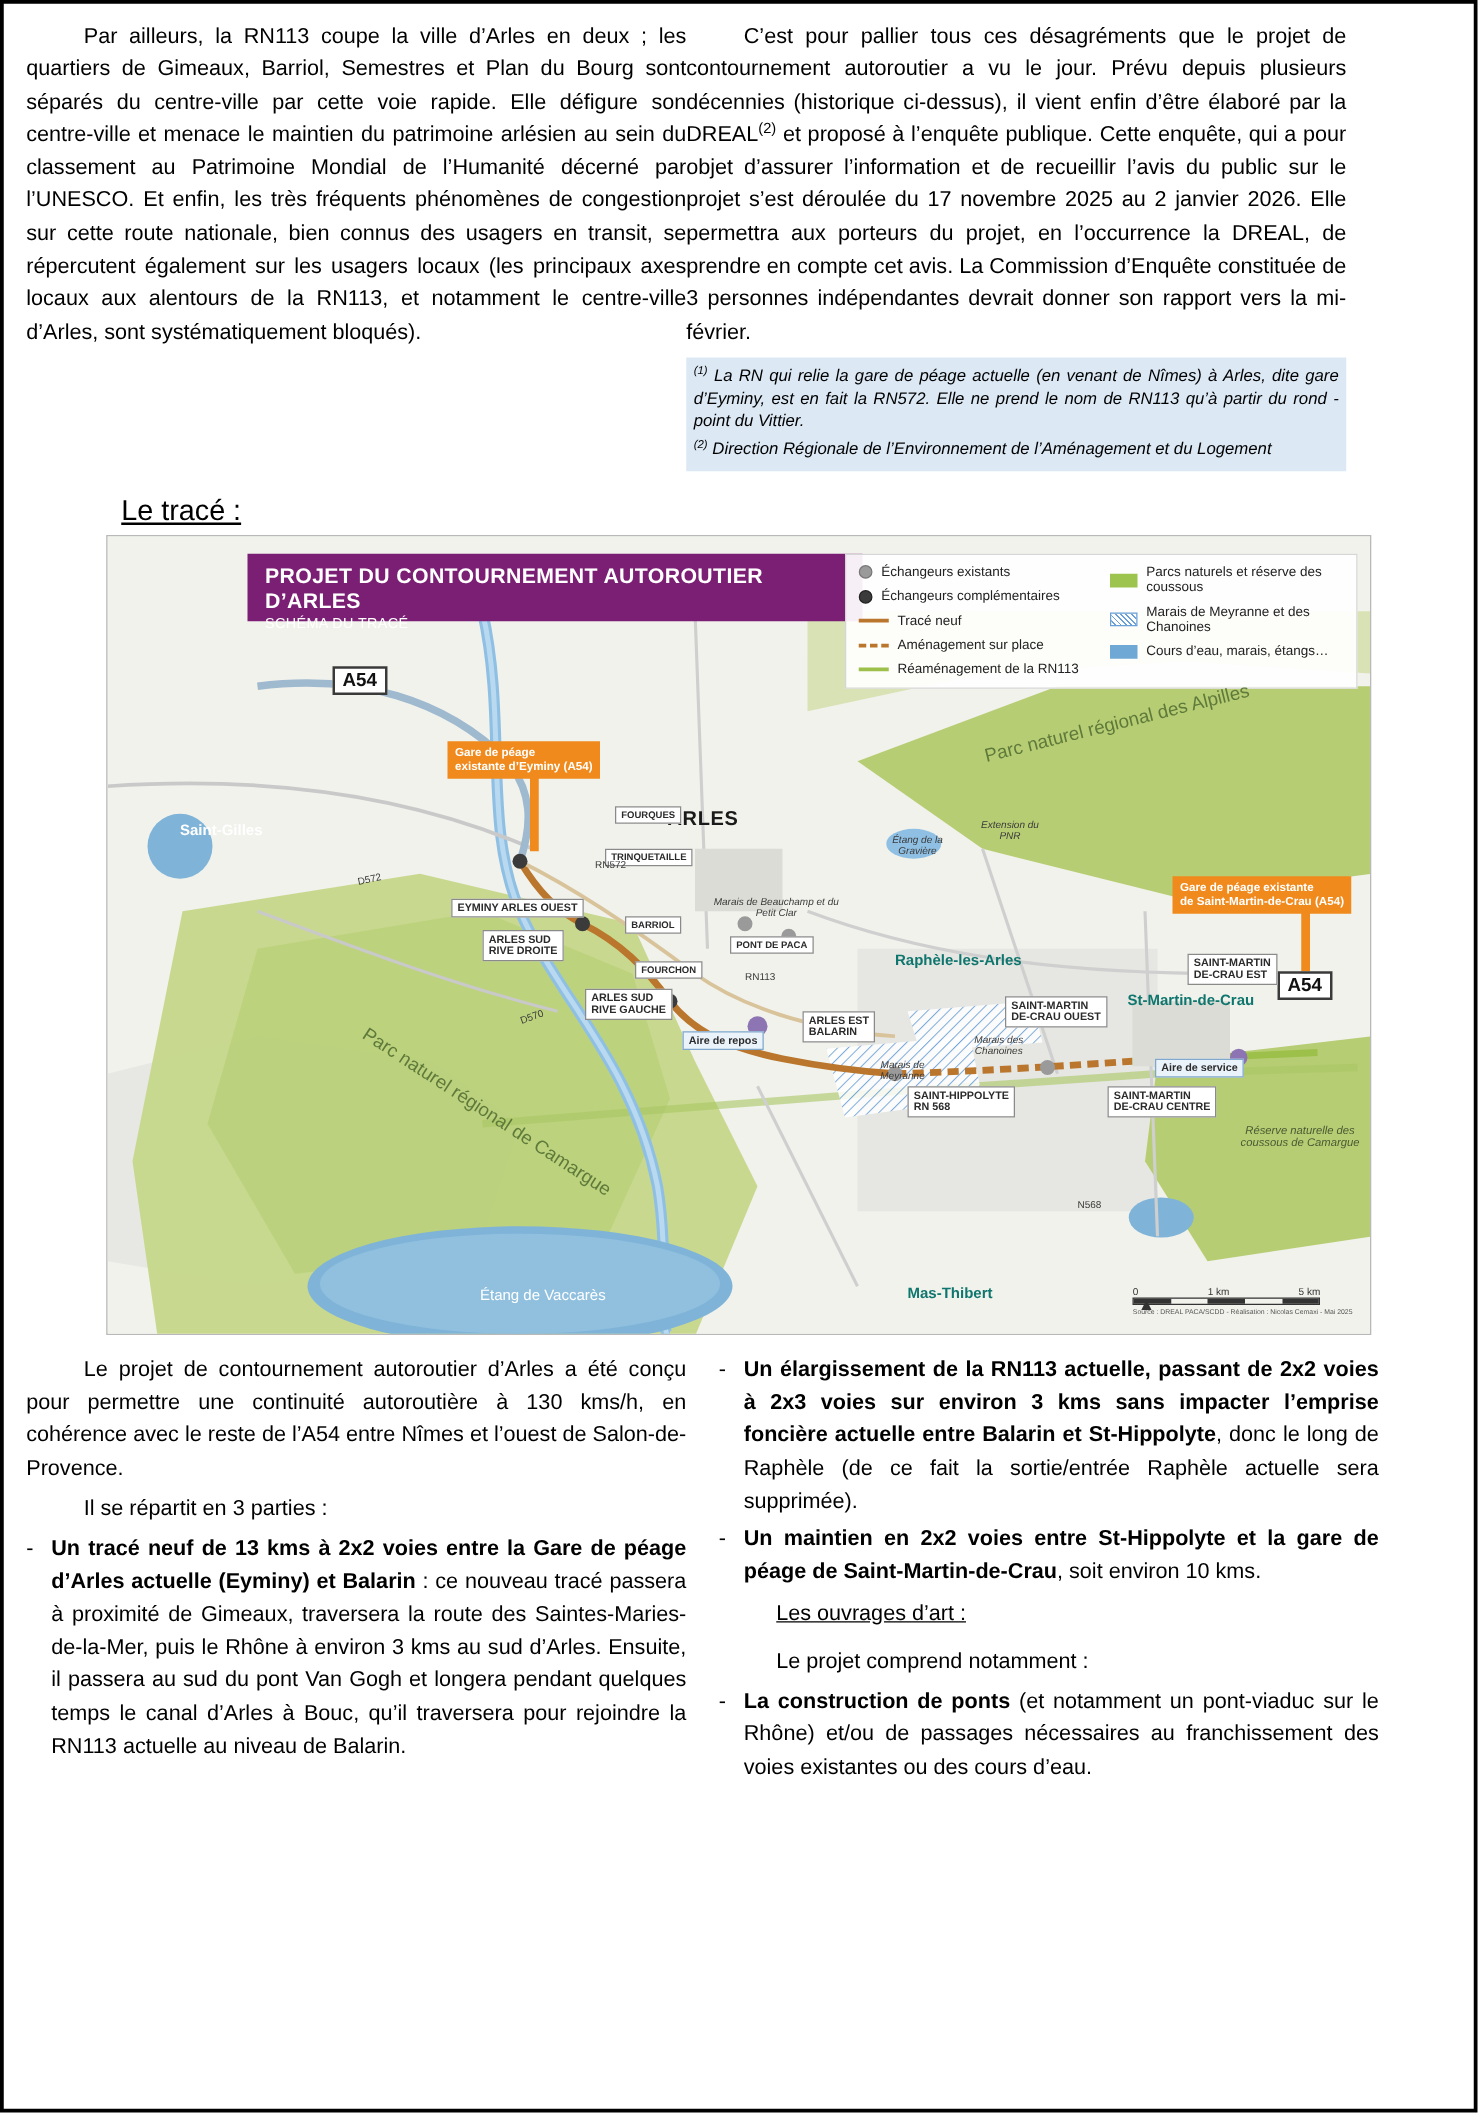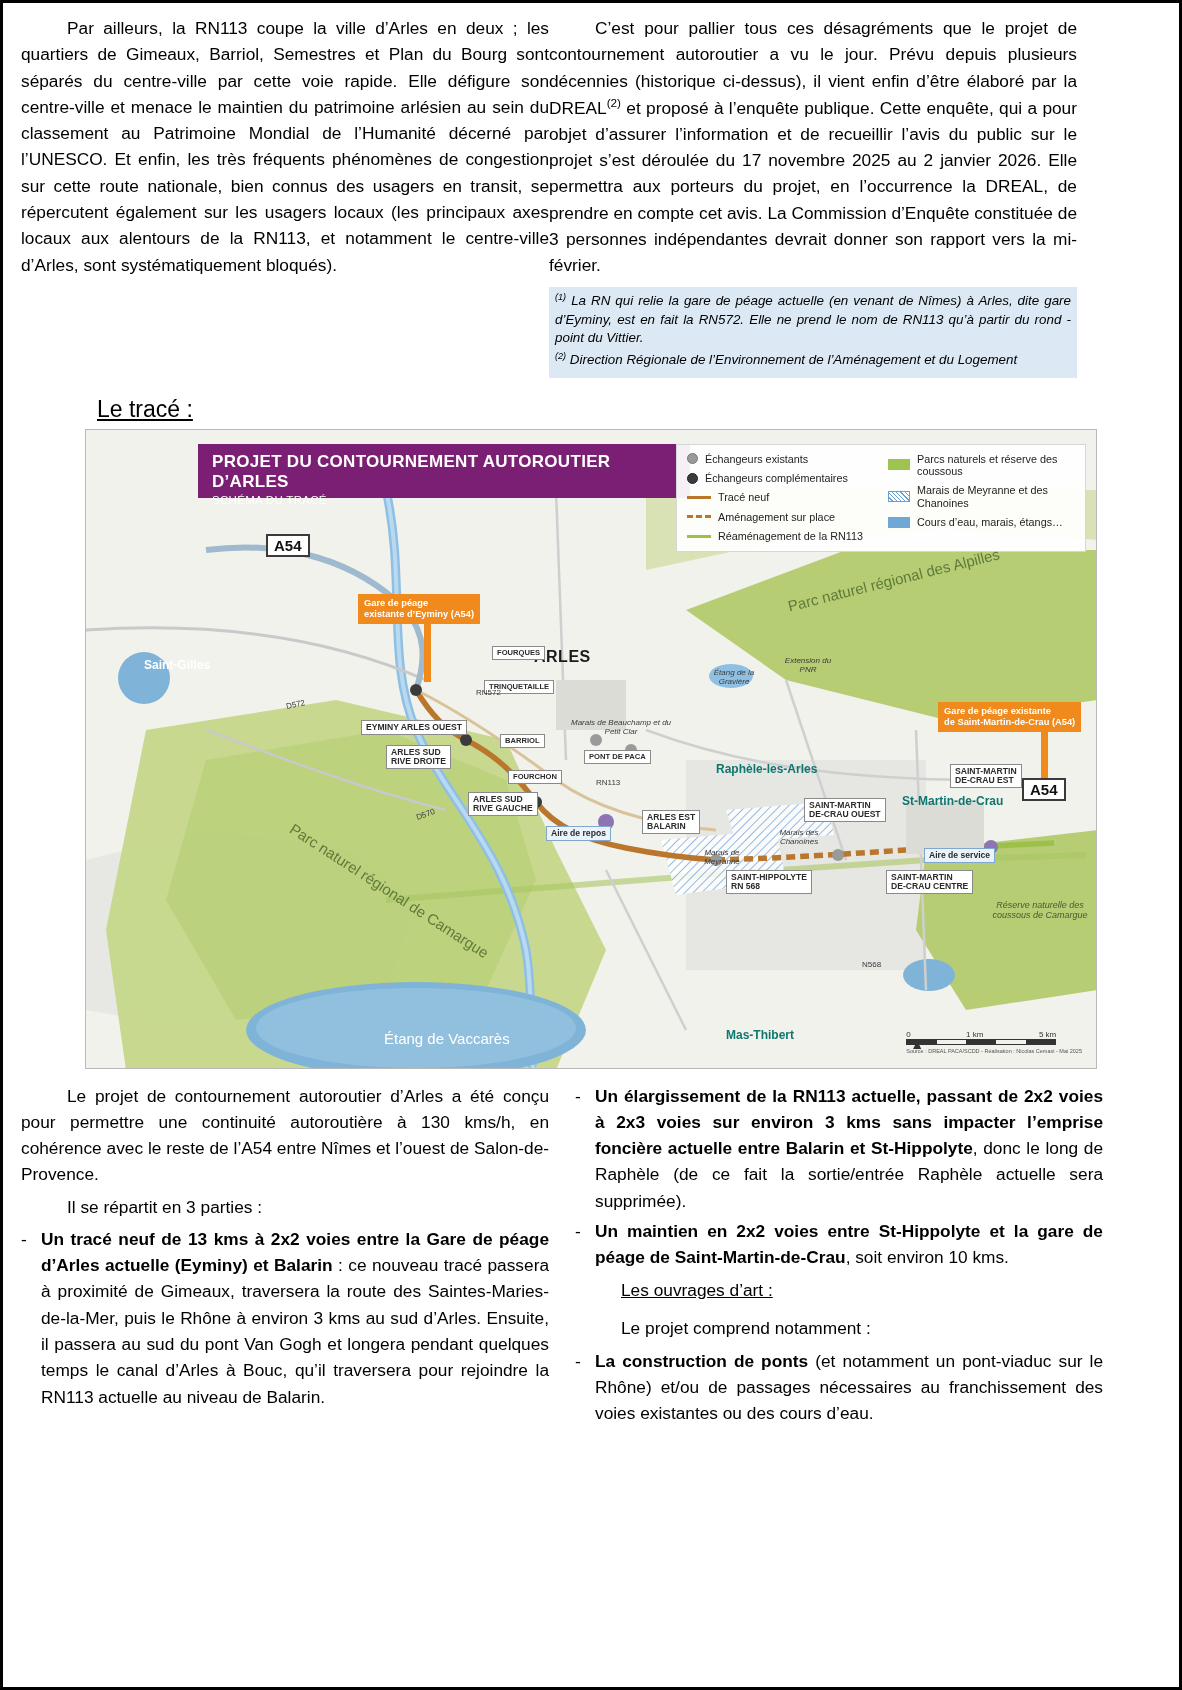--- a/index.html
+++ b/index.html
@@ -381,21 +381,21 @@
       <div class="mtext" style="left:200px; top:270px; font-size:8px; transform:rotate(-12deg);">D572</div>
       <div class="mtext" style="left:330px; top:380px; font-size:8px; transform:rotate(-20deg);">D570</div>
       <div class="mtext" style="left:776px; top:530px; font-size:8px;">N568</div>
 
       <div class="mtext italic" style="left:480px; top:288px; font-size:8px; width:110px; white-space:normal; text-align:center;">Marais de Beauchamp et du Petit Clar</div>
       <div class="mtext italic" style="left:618px; top:238px; font-size:8px; width:60px; white-space:normal; text-align:center;">Étang de la Gravière</div>
       <div class="mtext italic" style="left:690px; top:226px; font-size:8px; width:64px; white-space:normal; text-align:center;">Extension du PNR</div>
       <div class="mtext italic" style="left:600px; top:418px; font-size:8px; width:72px; white-space:normal; text-align:center;">Marais de Meyranne</div>
       <div class="mtext italic" style="left:678px; top:398px; font-size:8px; width:70px; white-space:normal; text-align:center;">Marais des Chanoines</div>
       <div class="mtext italic" style="left:905px; top:470px; font-size:9px; width:98px; white-space:normal; text-align:center; color:#4a5a33;">Réserve naturelle des coussous de Camargue</div>
-      <div class="mtext" style="left:298px; top:600px; font-size:15px; color:#ffffff;">Étang de Vaccarès</div>
+      <div class="mtext" style="left:298px; top:600px; font-size:12px; color:#ffffff;">Étang de Vaccarès</div>
       <div class="mtext" style="left:210px; top:390px; font-size:15px; color:#5e7a3a; transform:rotate(33deg); transform-origin:left top;">Parc naturel régional de Camargue</div>
       <div class="mtext" style="left:700px; top:168px; font-size:15px; color:#5e7a3a; transform:rotate(-14deg); transform-origin:left top;">Parc naturel régional des Alpilles</div>
 
       <div class="northarrow">▲</div>
       <div class="scalebar">
         <div style="display:flex; justify-content:space-between; width:150px;">
           <span>0</span>
           <span>1 km</span>
           <span>5 km</span>
         </div>

